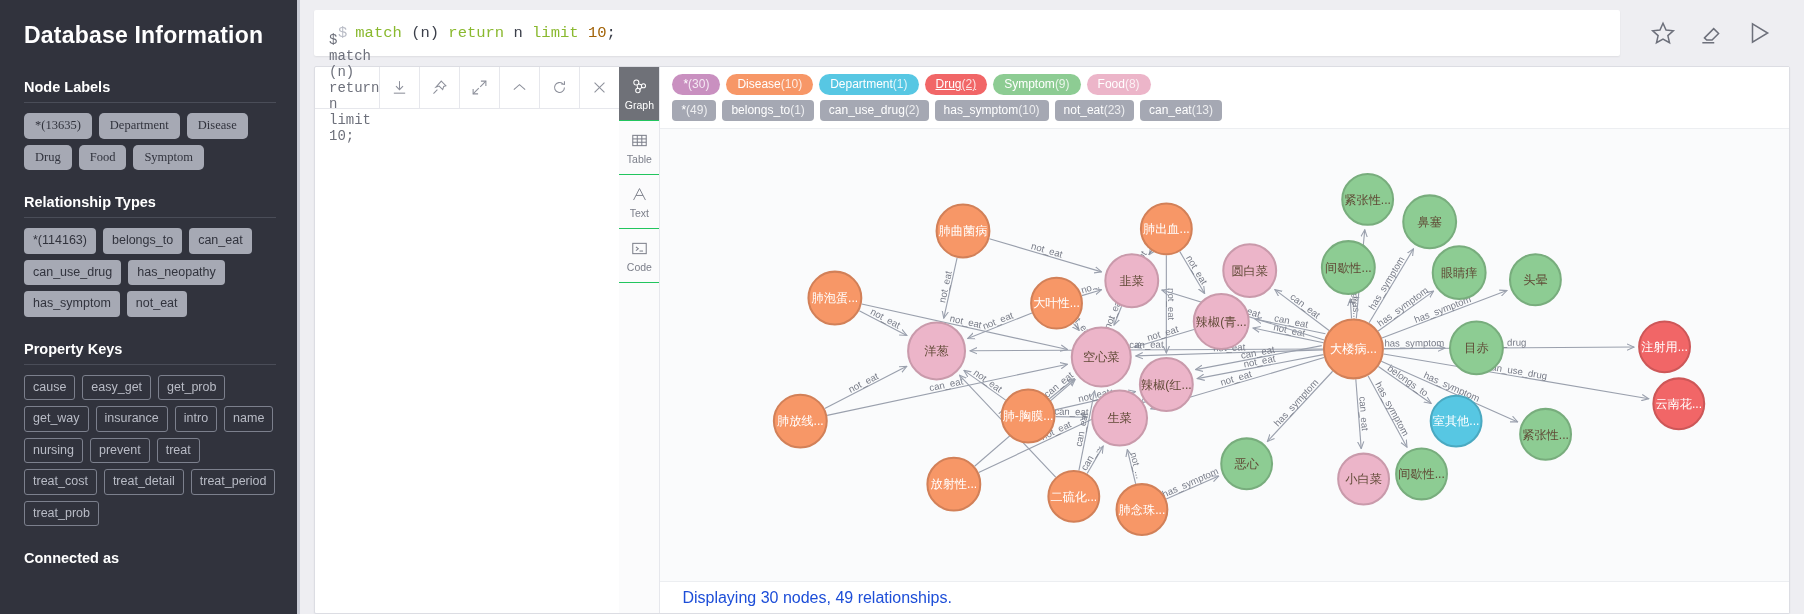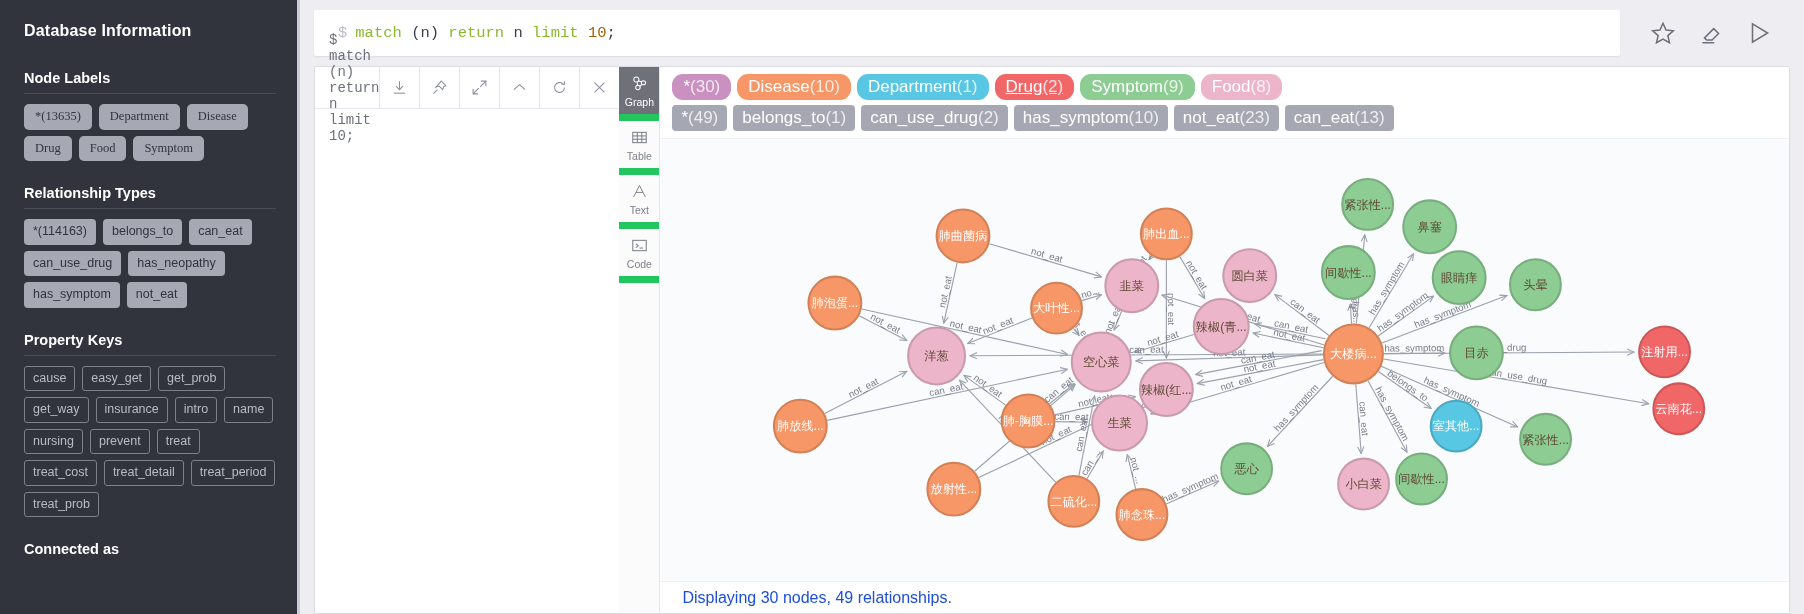--- a/index.html
+++ b/index.html
@@ -15,21 +15,21 @@
   .sidebar {
     width: 300px; flex: 0 0 300px; height: 614px;
     background: #31333d; color: #fff;
     padding: 22px 24px 0 24px;
     overflow: hidden; position: relative;
   }
   .sidebar::after{
     content:""; position:absolute; right:0; top:0; width:3px; height:100%;
     background:#c9ccd6;
   }
-  .sb-title { font-size: 16px; font-weight: bold; letter-spacing:.2px; margin-bottom: 30px; }
+  .sb-title { font-size: 23px; font-weight: bold; letter-spacing:.2px; margin-bottom: 30px; }
   .sb-section { font-size: 14.5px; font-weight: bold; margin-bottom: 7px; }
   .sb-rule { height:1px; background:#4a4d58; margin-bottom:10px; }
   .chips { display:flex; flex-wrap:wrap; gap:6px 7px; margin-bottom:24px; }
   .chip {
     background:#a6a9b4; color:#31333d;
     font-size:12.5px; line-height:1;
     padding:6px 9px 7px; border-radius:4px; white-space:nowrap;
     cursor:pointer;
   }
   .chip.round { border-radius:5px; padding:6px 11px 7px;font-family:Liberation Serif, serif; }
@@ -83,33 +83,33 @@
     border-left:1px solid #e6e7ec; color:#8d909b; cursor:pointer;
   }
   .ftool svg { width:17px; height:17px; display:block; }
 
   .frame-body { flex:1 1 auto; display:flex; min-height:0; }
 
   
   .views { width:41px; flex:0 0 41px; background:#fbfbfc; border-right:1px solid #e6e7ec; }
   .view {
     height:54px; display:flex; flex-direction:column; align-items:center; justify-content:center;
-    gap:4px; color:#7c7f8a; cursor:pointer; border-bottom:7px solid #22c55e;
+    gap:4px; color:#7c7f8a; cursor:pointer; border-bottom:1px solid #22c55e;
   }
   .view.active { background:#6f7178; color:#fff; }
   .view svg { width:19px; height:19px; display:block; }
   .view .vlabel { font-size:10.5px; line-height:1; }
 
   
   .graph-wrap { flex:1 1 auto; display:flex; flex-direction:column; min-width:0; }
   .legend { padding:7px 10px 6px 12px; border-bottom:1px solid #eceef1; background:#fff; }
   .legend-row { display:flex; flex-wrap:wrap; gap:6px; margin-bottom:5px; }
   .legend-row:last-child { margin-bottom:1px; }
   .lchip {
-    border-radius:11px; padding:4px 11px 5px; font-size:17px; line-height:1;
+    border-radius:11px; padding:4px 11px 5px; font-size:12px; line-height:1;
     color:#fff; white-space:nowrap; cursor:pointer;
   }
   .lchip .cnt { opacity:.8; }
   .lchip.rel { background:#a5a8b3; border-radius:4px; color:#fff; padding:4px 9px 5px; }
 
   .canvas { position:relative; flex:1 1 auto; background:#fafbfc; overflow:hidden; min-height:0; }
   .canvas svg { position:absolute; inset:0; width:100%; height:100%; }
   .status {
     height:32px; flex:0 0 32px; display:flex; align-items:center;
     padding-left:22px; font-size:16px; color:#1d4ed8;

